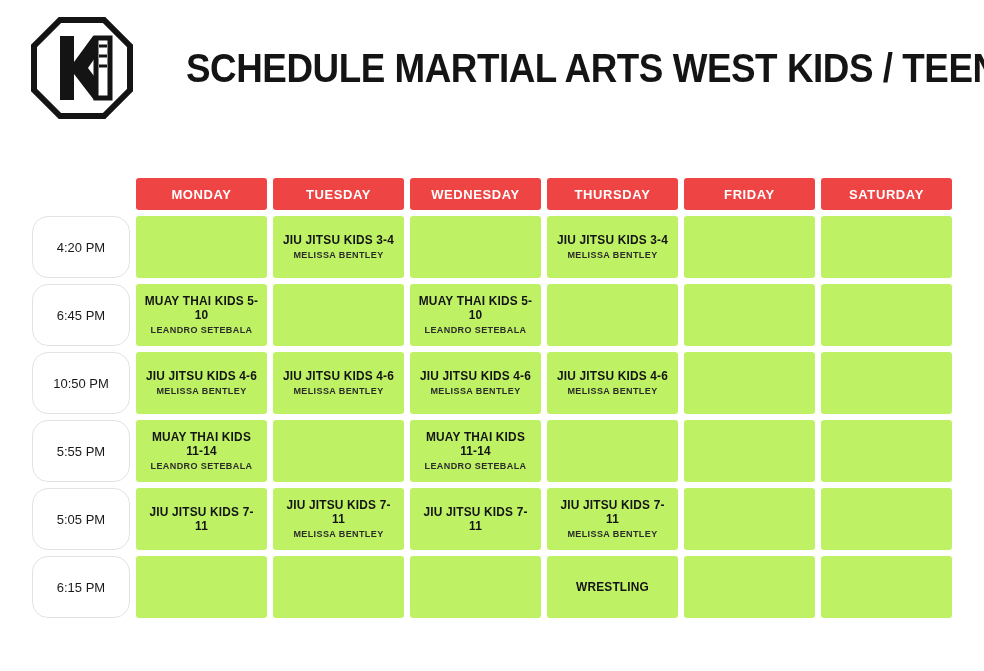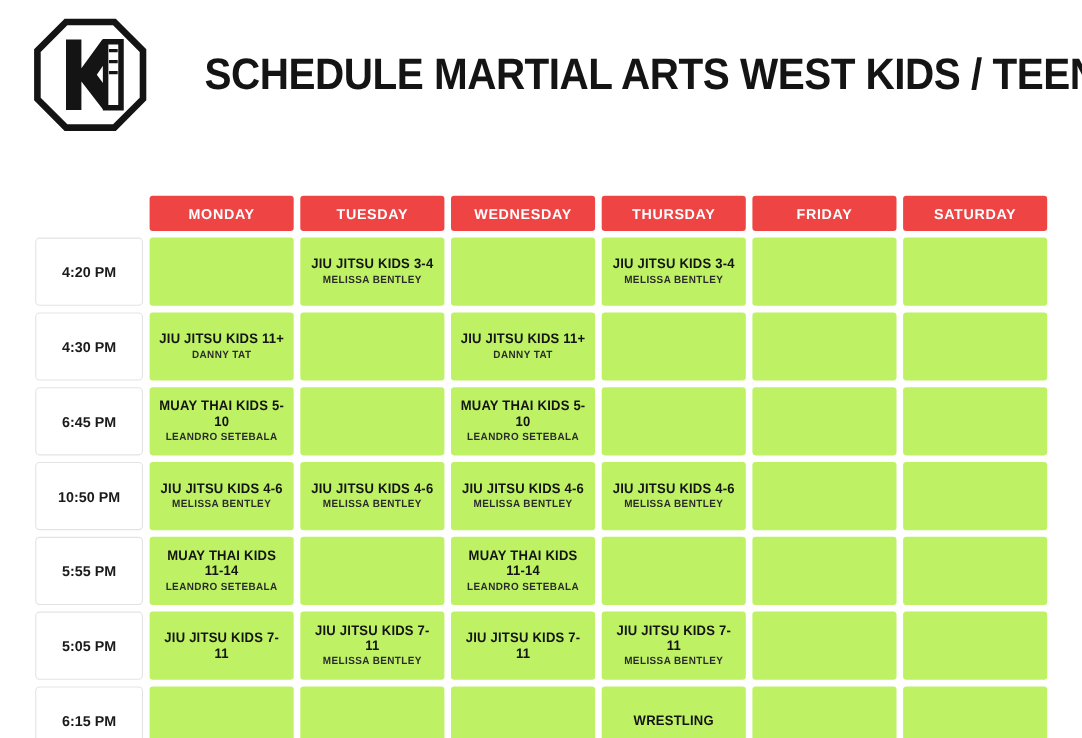--- a/index.html
+++ b/index.html
@@ -75,25 +75,25 @@
     vertical-align: middle;
   }
   table.sched th.corner {
     width: 96px;
     background: transparent;
   }
   td.timecell {
     width: 96px;
     background: #ffffff;
     border: 1px solid #e3e3e3;
-    border-radius: 4px;
+    border-radius: 16px;
     text-align: center;
     vertical-align: middle;
     font-size: 13px;
-    font-weight: 700;
+    font-weight: 400;
     color: #1a1a1a;
     height: 58px;
   }
   td.slot {
     background: #bef264;
     border-radius: 3px;
     height: 58px;
     text-align: center;
     vertical-align: middle;
     padding: 2px 4px;
@@ -172,47 +172,20 @@
         <td class="slot">
           <div class="cls-name"></div>
 
         </td>
         <td class="slot">
           <div class="cls-name"></div>
 
         </td>
       </tr>
 
-      <tr>
-        <td class="timecell">4:30 PM</td>
-        <td class="slot">
-          <div class="cls-name">Jiu Jitsu Kids 11+</div>
-          <div class="cls-inst">Danny Tat</div>
-        </td>
-        <td class="slot">
-          <div class="cls-name"></div>
-
-        </td>
-        <td class="slot">
-          <div class="cls-name">Jiu Jitsu Kids 11+</div>
-          <div class="cls-inst">Danny Tat</div>
-        </td>
-        <td class="slot">
-          <div class="cls-name"></div>
-
-        </td>
-        <td class="slot">
-          <div class="cls-name"></div>
-
-        </td>
-        <td class="slot">
-          <div class="cls-name"></div>
-
-        </td>
-      </tr>
 
       <tr>
         <td class="timecell">6:45 PM</td>
         <td class="slot">
           <div class="cls-name">Muay Thai Kids 5-10</div>
           <div class="cls-inst">Leandro Setebala</div>
         </td>
         <td class="slot">
           <div class="cls-name"></div>
 

